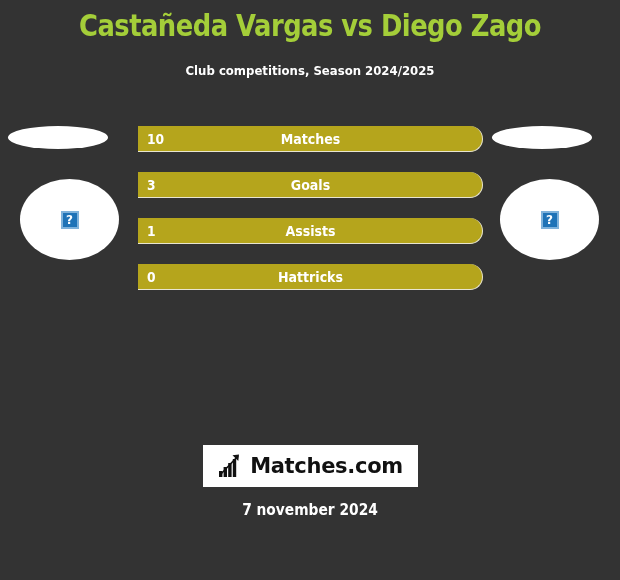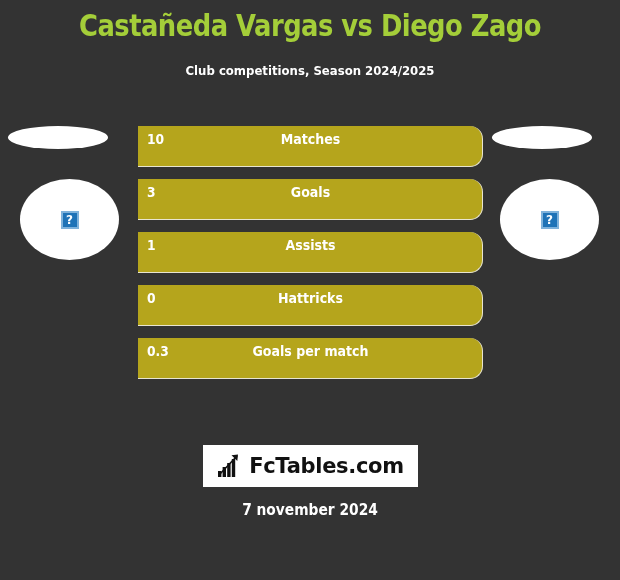--- a/index.html
+++ b/index.html
@@ -95,22 +95,22 @@
 
   
   .stats {
     position: absolute;
     left: 138px;
     top: 126px;
     width: 345px;
   }
   .stat-row {
     position: relative;
-    height: 41px;
-    margin-bottom: 12px;
+    height: 26px;
+    margin-bottom: 20px;
   }
   .stat-bar {
     position: absolute;
     inset: 0;
     background: #B5A51C;
     border-radius: 0 13px 13px 0;
     border-bottom: 1px solid #e8e5d0;
     border-right: 1px solid #e8e5d0;
     box-sizing: border-box;
   }
@@ -226,37 +226,32 @@
       <div class="stat-value">1</div>
       <div class="stat-label">Assists</div>
     </div>
 
     <div class="stat-row">
       <div class="stat-bar"></div>
       <div class="stat-value">0</div>
       <div class="stat-label">Hattricks</div>
     </div>
 
-    <div class="stat-row">
-      <div class="stat-bar"></div>
-      <div class="stat-value">0.3</div>
-      <div class="stat-label">Goals per match</div>
-    </div>
 
 
 
   </div>
 
   <div class="logo-box">
     <svg class="logo-mark" viewBox="0 0 26 24">
       <rect x="1" y="17" width="3.4" height="6" fill="#111111"></rect>
       <rect x="5.6" y="13" width="3.4" height="10" fill="#111111"></rect>
       <rect x="10.2" y="9" width="3.4" height="14" fill="#111111"></rect>
       <rect x="14.8" y="5" width="3.4" height="18" fill="#111111"></rect>
       <path d="M2 21 L20 2" stroke="#111111" stroke-width="1.6" fill="none"></path>
       <path d="M14.5 1.2 L21 0.6 L20.3 7 Z" fill="#111111"></path>
     </svg>
-    <span class="logo-text">FcTables.com</span>
+    <span class="logo-text">Matches.com</span>
   </div>
 
   <div class="date">7 november 2024</div>
 
 </div>
 
 </body></html>

